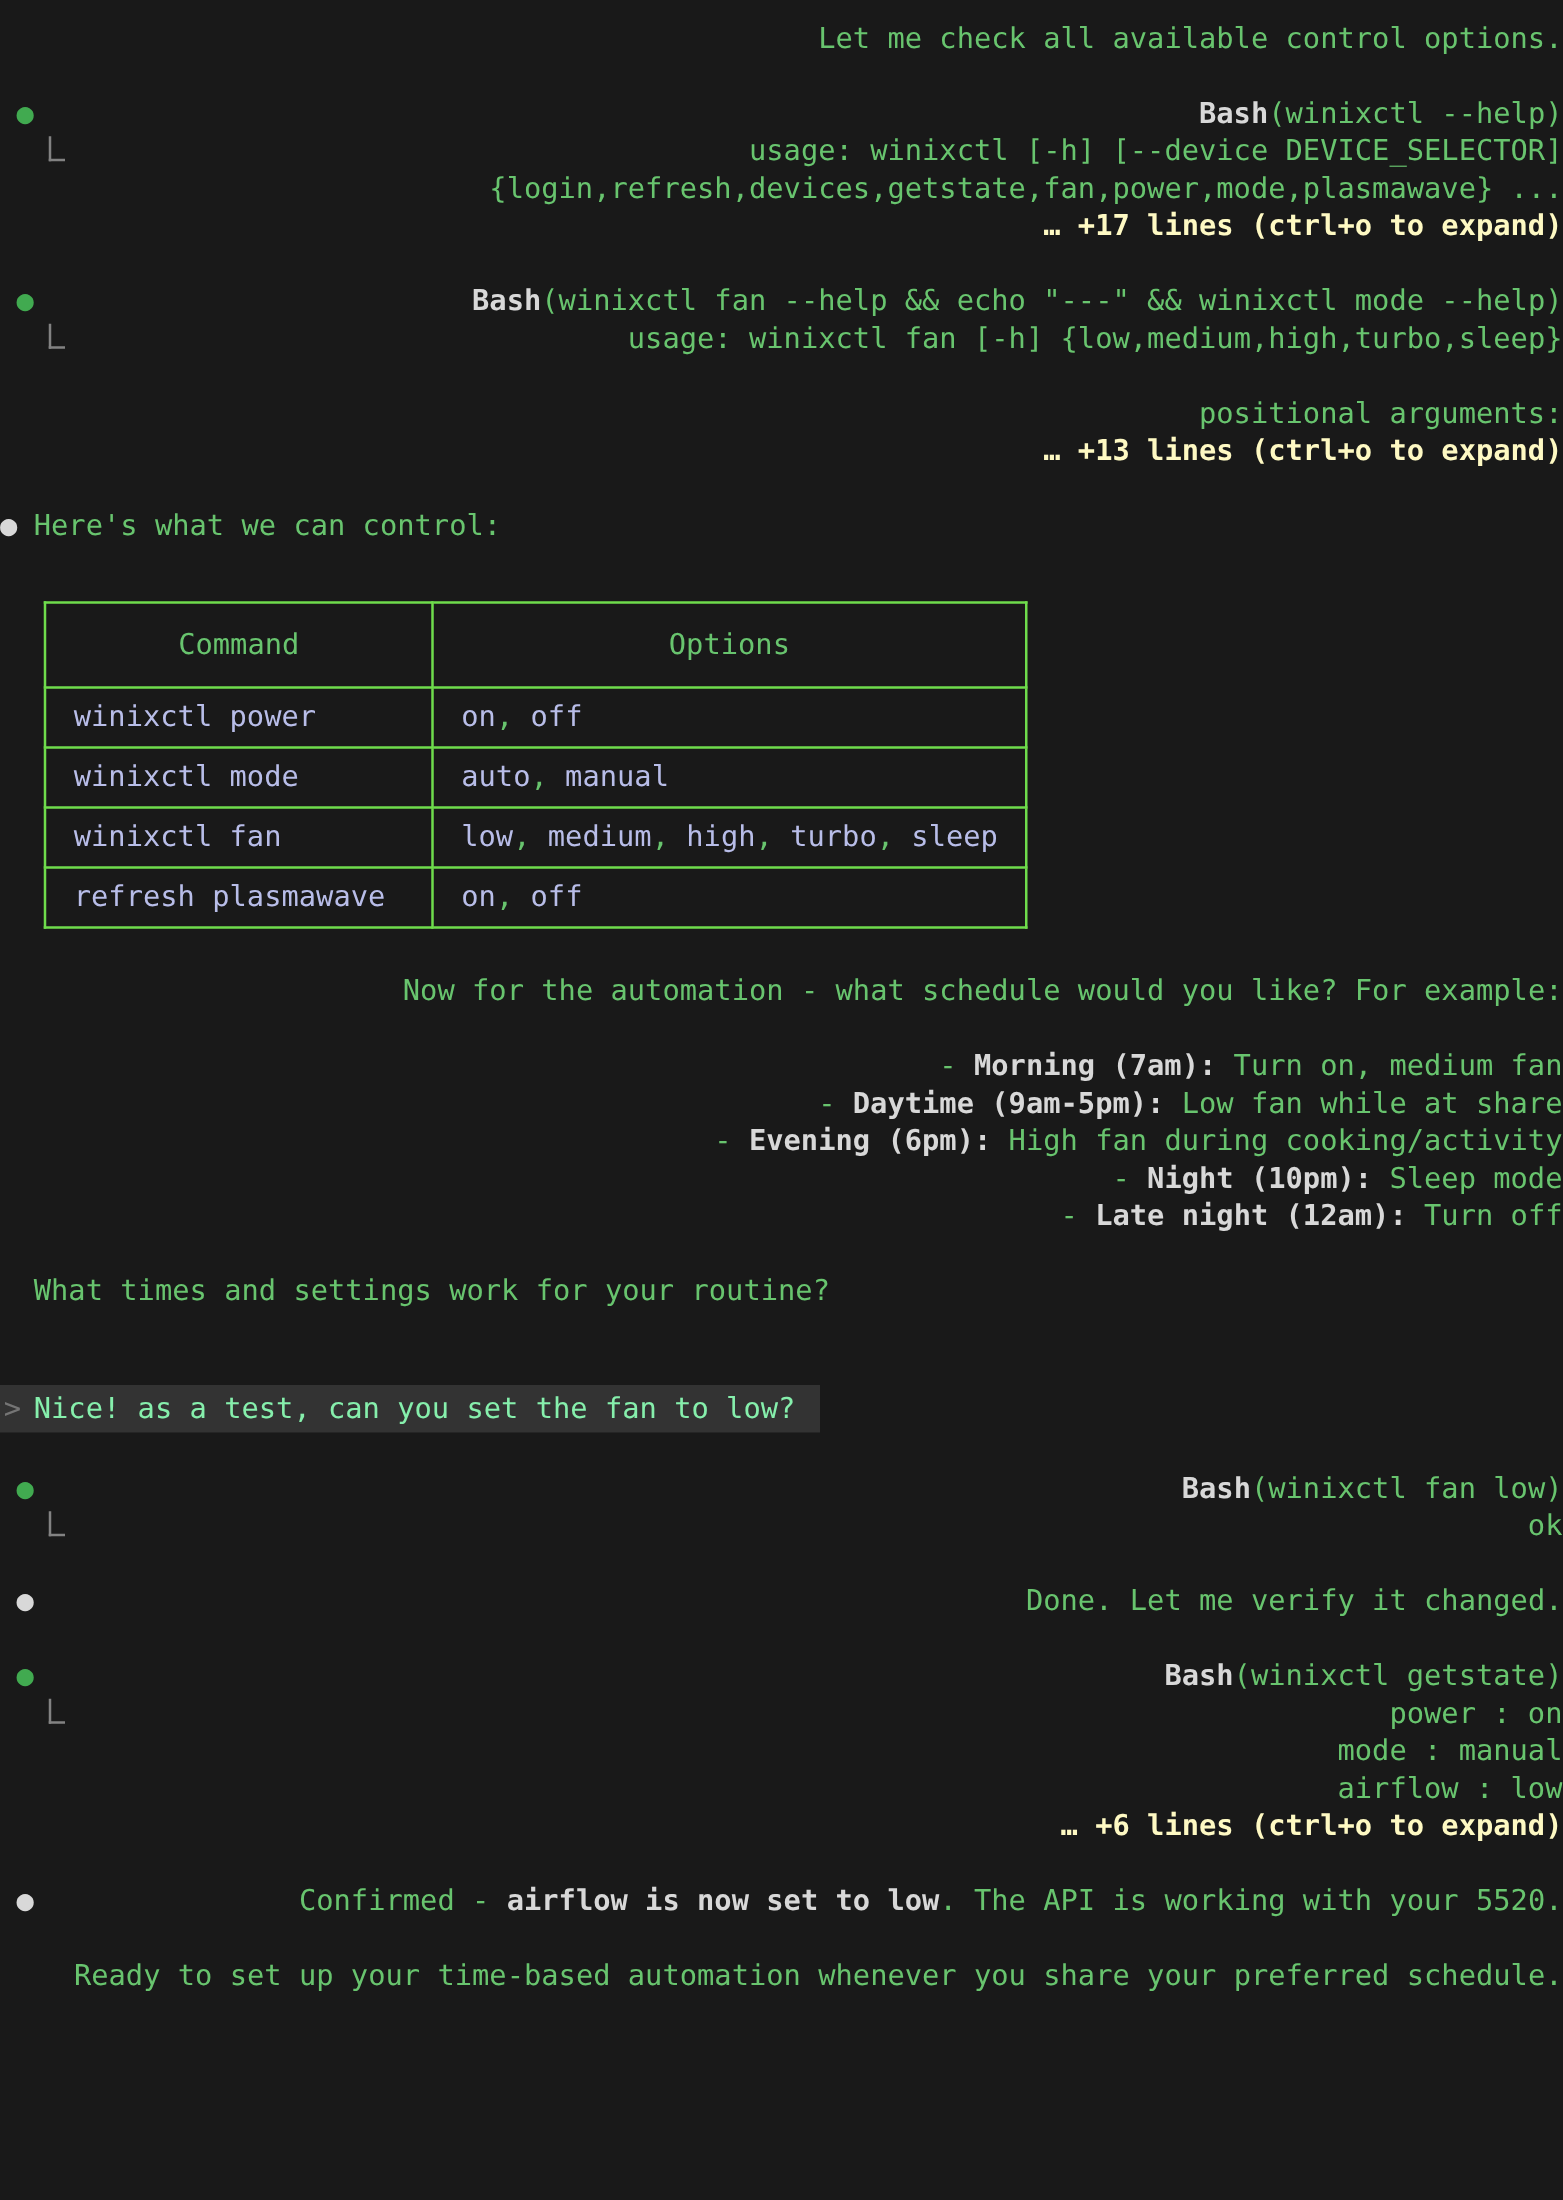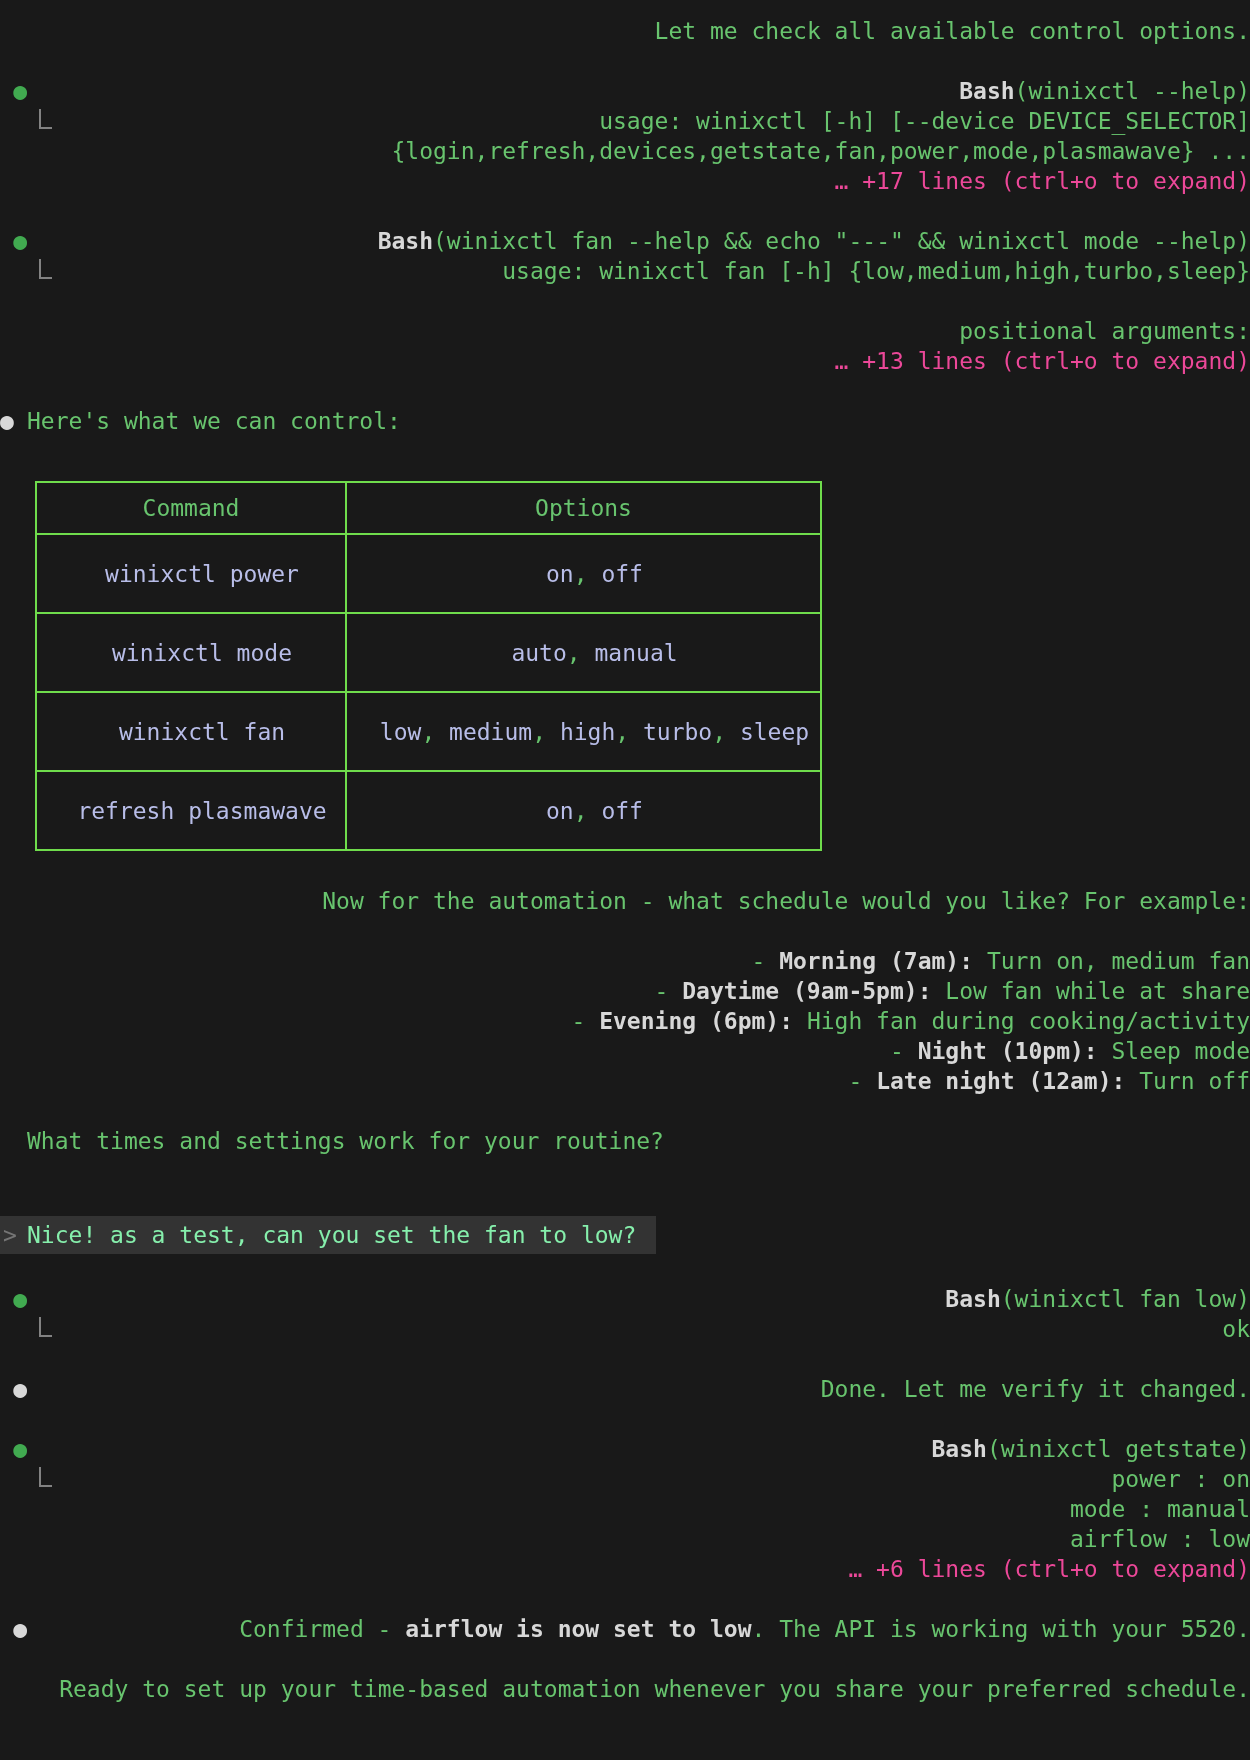--- a/index.html
+++ b/index.html
@@ -13,21 +13,21 @@
     overflow:hidden;
   }
   .terminal { width:1250px; height:1760px; padding-top:16px; overflow:hidden; }
   .block { margin-bottom:30px;text-align:right; }
   .row { display:flex; }
   .gutter { width:27px; flex:none; white-space:pre; }
   .bullet-green { color:#41aa50; }
   .bullet-white { color:#d8d8d8; }
   .content { white-space:pre; flex:1; }
   .green { color:#68c46e; }
-  .dim { color:#ec4899; }
+  .dim { color:#fef9c3;font-weight:bold; }
   .bold-white { color:#d8d8d8; font-weight:bold; }
   .cmd-label { color:#d8d8d8; font-weight:bold;margin-top:36px; }
   .result-first { display:flex; }
   .corner-gutter { width:65px; flex:none; position:relative; }
   .corner {
     position:absolute; left:39px; top:3px;
     width:13px; height:20px;
     border-left:2px solid #828282;
     border-bottom:2px solid #828282;
   }
@@ -36,25 +36,25 @@
 
   table.ctl {
     border-collapse:collapse;
     margin:45px 0 35px 35px;
   }
   table.ctl th, table.ctl td {
     border:2px solid #6fdc4c;
     white-space:pre;
   }
   table.ctl th {
-    height:52px; color:#68c46e; font-weight:normal; text-align:center;
+    height:68px; color:#68c46e; font-weight:normal; text-align:center;
     font-size:23px;
   }
   table.ctl td {
-    height:79px; color:#b8bde8; padding-left:22px; text-align:center;
+    height:48px; color:#b8bde8; padding-left:22px; text-align:left;
   }
   .col-cmd { width:310px; }
   .col-opt { width:475px; }
   td .sep { color:#68c46e; }
 
   .sched-line { white-space:pre; padding-left:27px; }
   .plain-line { padding-left:27px; white-space:pre; }
 
   .user-block { margin-bottom:30px; }
   .user-msg {

